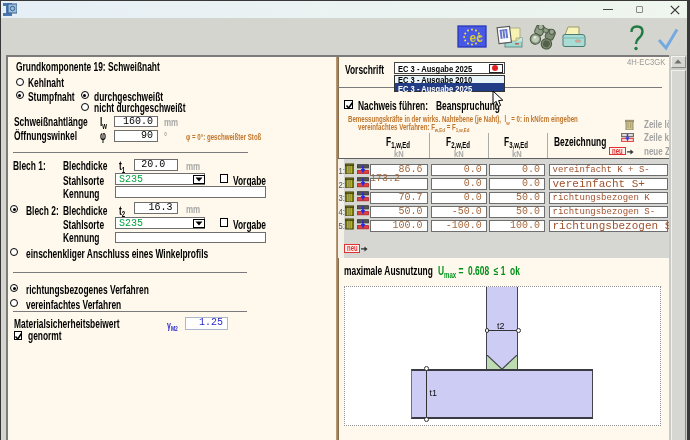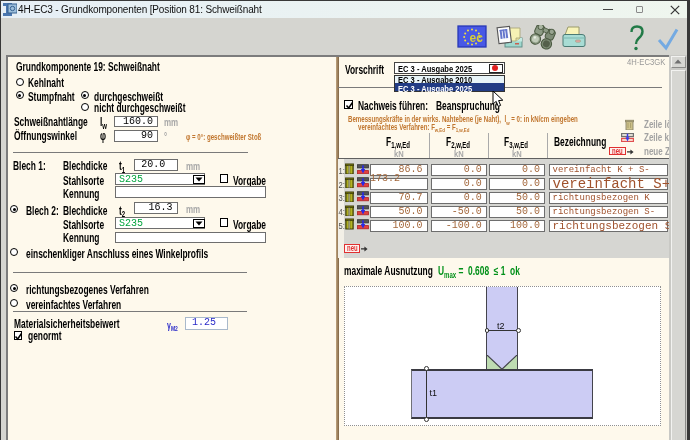--- a/index.html
+++ b/index.html
@@ -19,21 +19,20 @@
 
 <div class="abs" style="left:0;top:0;width:690px;height:440px;border:1px solid #383838;border-bottom:none;box-sizing:border-box;pointer-events:none;z-index:50"></div>
 <div class="abs" style="left:1px;top:1px;width:688px;height:17px;background:linear-gradient(90deg,#E6EFF6,#EFF6EE)"></div>
 <svg class="abs" style="left:3px;top:2px" width="14" height="15" viewBox="0 0 14 15">
   <rect x="0" y="1" width="9" height="3" fill="#4A77B0"></rect>
   <rect x="3" y="3" width="3" height="9" fill="#4A77B0"></rect>
   <rect x="0" y="11" width="9" height="3" fill="#4A77B0"></rect>
   <rect x="5" y="2" width="9" height="9" fill="#9DBFDC" stroke="#35618F" stroke-width="1"></rect>
   <circle cx="9.5" cy="6.5" r="2.2" fill="none" stroke="#35618F" stroke-width="1"></circle>
 </svg>
-<div class="abs" style="left:18px;top:4px;font:10px 'Liberation Sans';letter-spacing:-0.15px;color:#101010">4H-EC3 - Grundkomponenten [Position 81: Schweißnaht</div>
 <div class="abs" style="left:603px;top:8.7px;width:10px;height:1.4px;background:#444"></div>
 <div class="abs" style="left:636px;top:6.2px;width:7px;height:7px;border:1.1px solid #8A8A8A;border-radius:1px;box-sizing:border-box"></div>
 <svg class="abs" style="left:669.5px;top:5px" width="10" height="10" viewBox="0 0 10 10">
       <path d="M0.8,0.8 L9.2,9.2 M9.2,0.8 L0.8,9.2" stroke="#333" stroke-width="1.2"></path>
     </svg>
 
 <svg class="abs" style="left:457px;top:25px" width="30" height="23" viewBox="0 0 30 23">
   <rect x="-0.5" y="-0.5" width="31" height="24" fill="#F2EFCF"></rect>
       <rect x="1" y="1" width="28" height="21" fill="#4858E6" stroke="#2A3AB8" stroke-width="1.4"></rect>
   <g fill="#F0E040">
@@ -181,21 +180,21 @@
     </div>
 <div class="t" style="left:25.8px;top:284px">richtungsbezogenes Verfahren</div>
 <div class="rad" style="left:10px;top:299px"></div>
 <div class="t" style="left:25.8px;top:298.8px">vereinfachtes Verfahren</div>
 
 <div class="hr" style="left:13px;top:311px;width:234px"></div>
 
 <div class="t" style="left:13.5px;top:317.9px">Materialsicherheitsbeiwert</div>
 <div class="t" style="left:166.5px;top:319.5px;color:#2828C8;font-size:10px">γ<sub>M2</sub></div>
 <div class="box" style="left:185px;top:317px;width:42.5px;height:12.5px;border-color:#A9B9CB"></div>
-<div class="n" style="left:185px;top:317px;width:38px;line-height:12.5px;text-align:center;color:#2828C8">1.25</div>
+<div class="n" style="left:185px;top:317px;width:38px;line-height:12.5px;text-align:right;color:#2828C8">1.25</div>
 <div class="cb" style="left:13.5px;top:331.2px"></div>
 <svg class="abs" style="left:14px;top:331.5px" width="9" height="9" viewBox="0 0 9 9">
       <path d="M1.5,4.5 L3.7,7 L7.5,1.5" fill="none" stroke="#000" stroke-width="1.5"></path>
     </svg>
 <div class="t" style="left:27.5px;top:329.9px">genormt</div>
 
 <div class="abs" style="left:627px;top:58.2px;font:9px 'Liberation Sans',sans-serif;transform:scaleX(0.85);transform-origin:0 0;color:#989898;line-height:9px;white-space:nowrap">4H-EC3GK</div>
 <div class="t" style="left:345px;top:63.6px">Vorschrift</div>
 
 <div class="hr" style="left:338px;top:86.5px;width:324px"></div>
@@ -326,21 +325,21 @@
         <path d="M6,1.2 L6,5.4" stroke="#2828E8" stroke-width="1.6"></path>
         <path d="M3.8,5 L6,9.6 L8.2,5 Z" fill="#2828E8"></path>
       </svg>
       <div class="box" style="left:370px;top:177.98px;width:57.6px;height:12.2px"></div>
       <div class="n" style="left:370px;top:173px;width:52.6px;line-height:12.2px;text-align:left;color:#A4683C">173.2</div>
       <div class="box" style="left:431.2px;top:177.98px;width:55.6px;height:12.2px"></div>
       <div class="n" style="left:431.2px;top:177.98px;width:50.6px;line-height:12.2px;text-align:right;color:#A4683C">0.0</div>
       <div class="box" style="left:489.3px;top:177.98px;width:55.6px;height:12.2px"></div>
       <div class="n" style="left:489.3px;top:177.98px;width:50.6px;line-height:12.2px;text-align:right;color:#A4683C">0.0</div>
       <div class="box" style="left:548.5px;top:177.98px;width:119.8px;height:12.2px"></div>
-      <div class="n" style="left:552.5px;top:177.98px;line-height:12.2px;color:#A0522D;font-size:14px">vereinfacht S+</div>
+      <div class="n" style="left:552.5px;top:177.98px;line-height:12.2px;color:#A0522D;font-size:11px">vereinfacht S+</div>
       <div class="abs" style="left:336.5px;top:193.45999999999998px;width:7px;font:9.5px 'Liberation Sans';transform:scaleX(0.8);transform-origin:100% 0;text-align:right;color:#505050;line-height:9.5px">3:</div>
       <svg class="abs" style="left:344.7px;top:190.66px" width="9" height="11.5" viewBox="0 0 9 11.5">
         <rect x="0.8" y="1.8" width="7.4" height="9.2" fill="#8F8F14" stroke="#3A3A08" stroke-width="1"></rect>
         <rect x="0.3" y="0.9" width="8.4" height="1.8" fill="#6E6E10" stroke="#3A3A08" stroke-width="0.7"></rect>
         <path d="M2.8,3 L2.8,10.4 M4.6,3 L4.6,10.4 M6.3,3 L6.3,10.4" stroke="#C8C832" stroke-width="0.8"></path>
         <path d="M4.1,2.5 L4.1,11" stroke="#7C7CC8" stroke-width="0.8"></path>
       </svg>
       <svg class="abs" style="left:356.5px;top:191.26px" width="12" height="10.5" viewBox="0 0 12 10.5">
         <rect x="0.5" y="0.7" width="11" height="3.2" fill="#555" stroke="#333" stroke-width="0.8"></rect>
         <rect x="0.5" y="6.6" width="11" height="3.2" fill="#E04040" stroke="#B02020" stroke-width="0.8"></rect>

